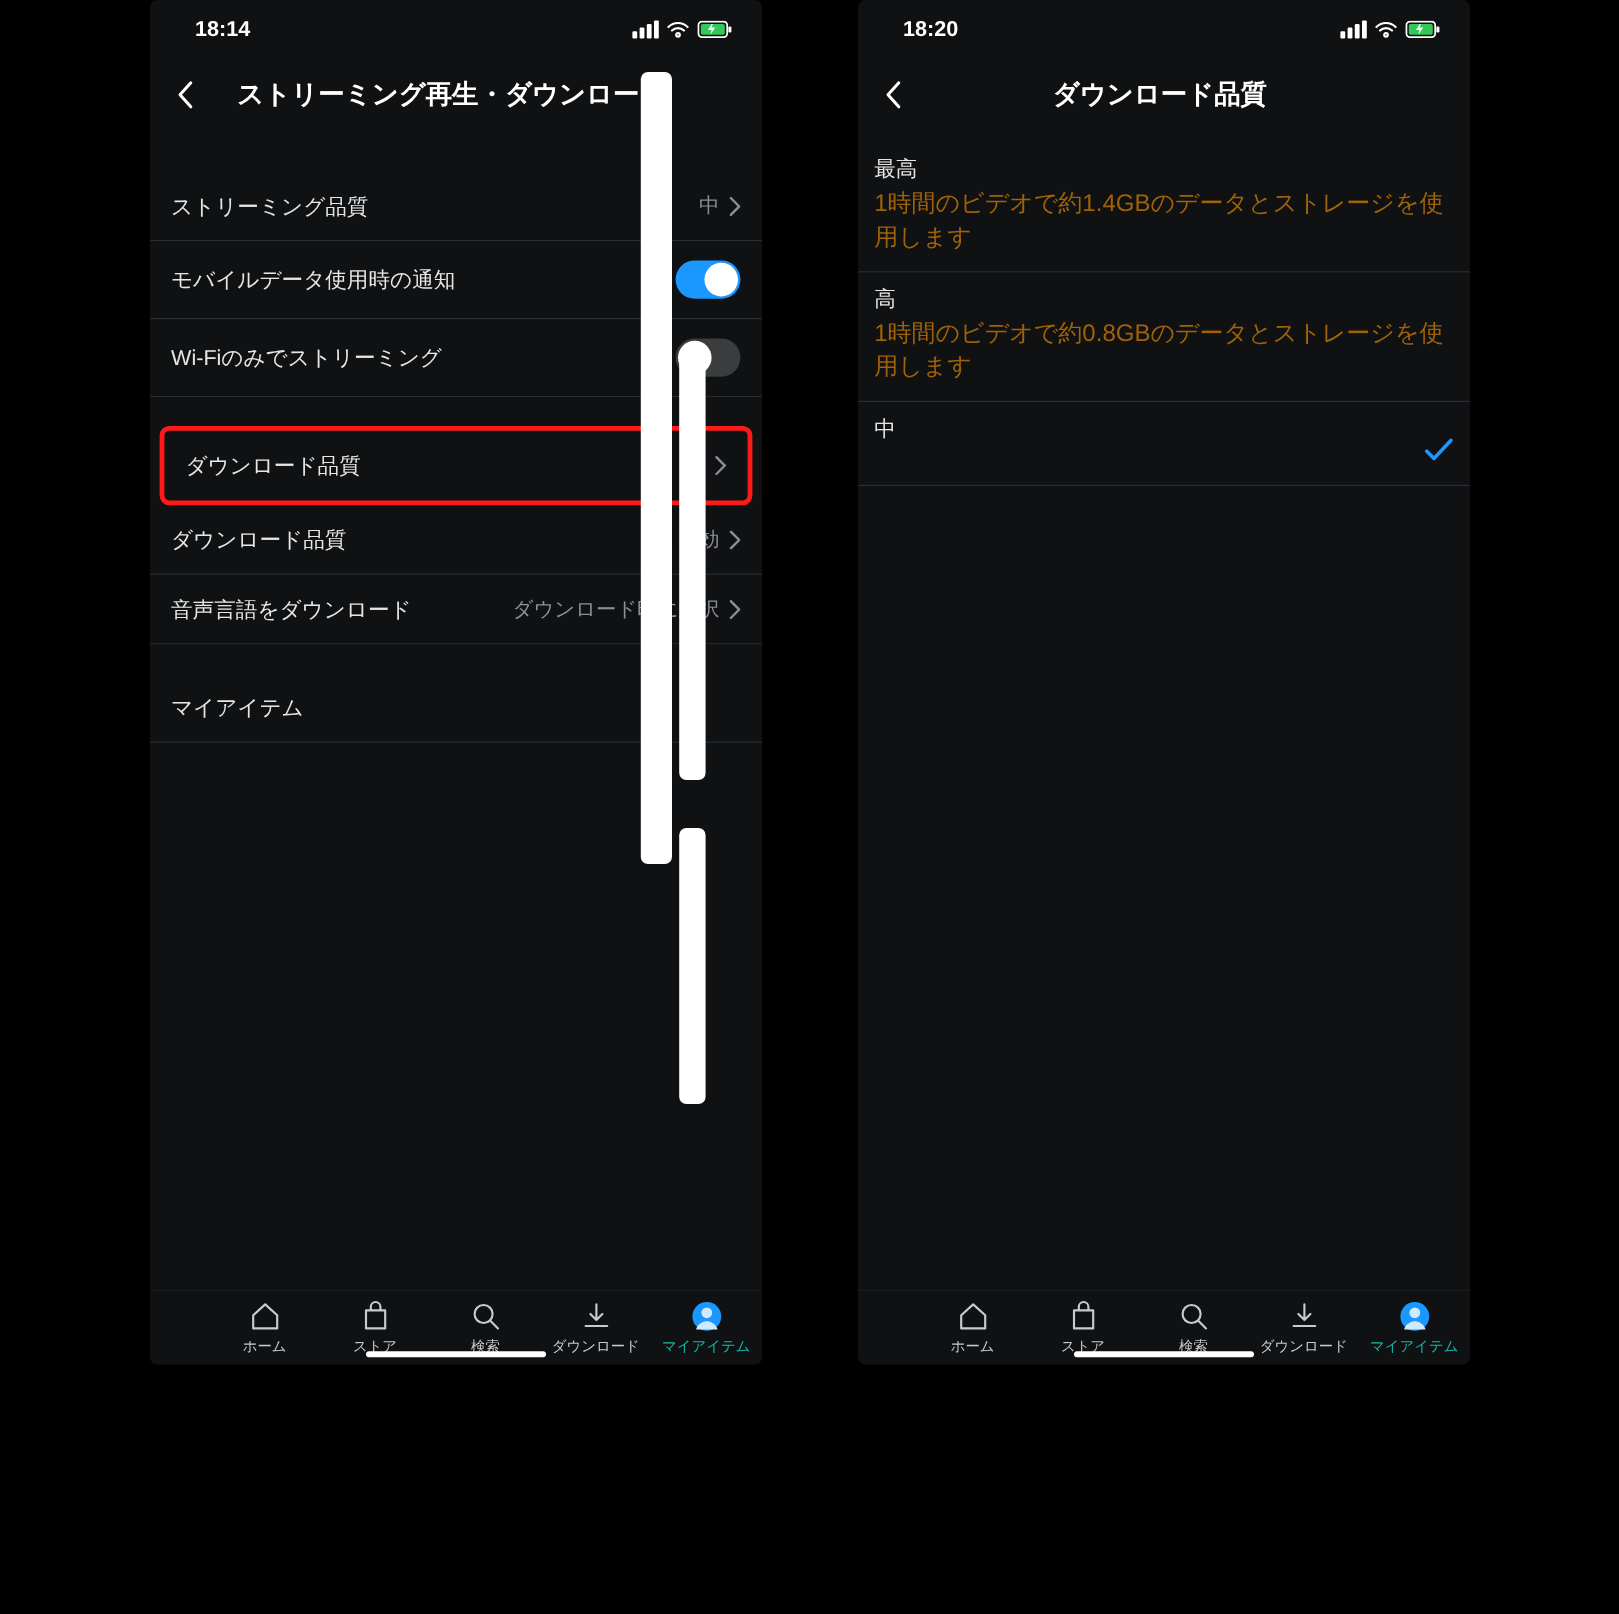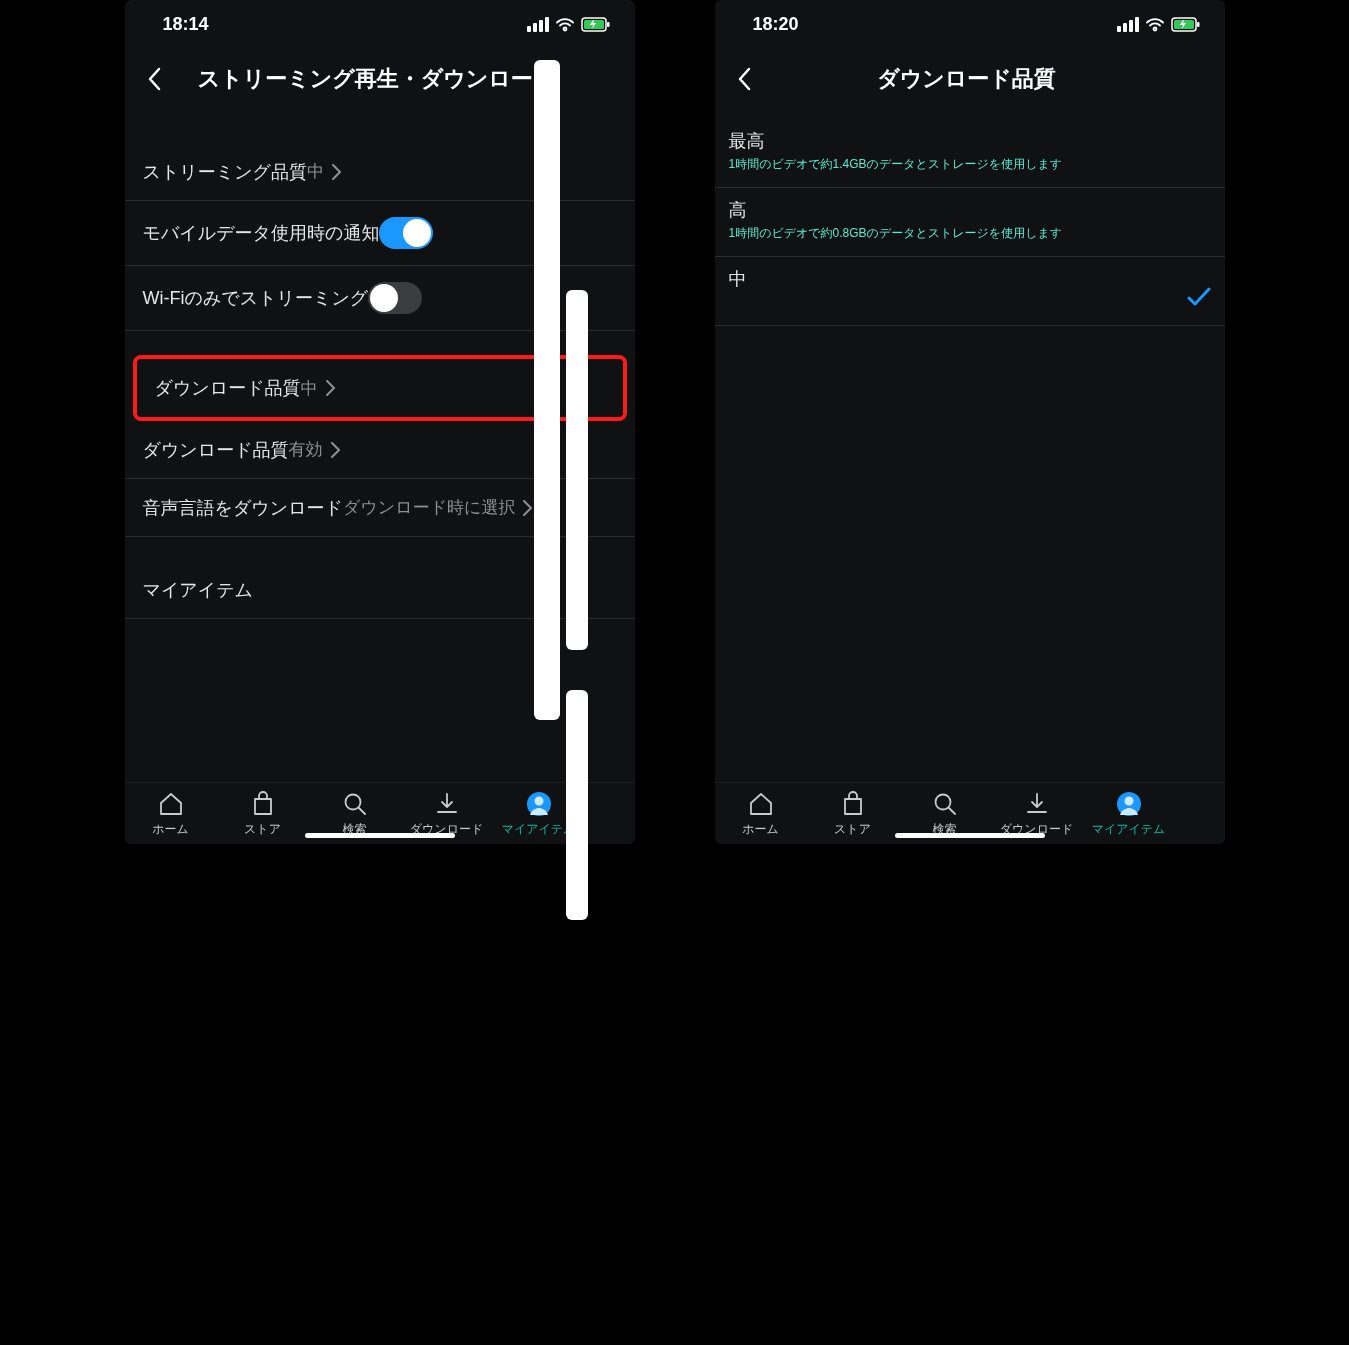--- a/index.html
+++ b/index.html
@@ -8,21 +8,21 @@
     font-family: -apple-system, "Hiragino Sans", sans-serif;
     width: 1349px;
     height: 1345px;
     display: flex;
     gap: 80px;
     justify-content: center;
     padding: 0;
   }
   .phone {
     width: 510px;
-    height: 844px;
+    height: 1137px;
     background: #0f1113;
     position: relative;
     overflow: hidden;
     border-radius: 6px;
     margin-top: 0;
   }
   .status-bar {
     display: flex;
     justify-content: space-between;
     align-items: center;
@@ -62,20 +62,21 @@
     color: #a7a9ac;
     font-size: 15.5px;
     line-height: 1.5;
     text-align: center;
     padding: 0 14px 16px 14px;
   }
   .section-gap { height: 24px; background: #0f1113; }
   .row {
     display: flex;
     align-items: center;
+    justify-content: space-between;
     padding: 16px 18px;
     border-bottom: 1px solid #2a2c2e;
     min-height: 58px;
   }
   .row:first-of-type { border-top: 1px solid #2a2c2e; }
   .row-label {
     color: #e6e6e6;
     font-size: 18px;
   }
   .row-right {
@@ -114,30 +115,30 @@
   }
   .option-block:first-of-type { border-top: 1px solid #2a2c2e; }
   .option-text { flex: 1; }
   .option-title {
     color: #e6e6e6;
     font-size: 18px;
     margin-bottom: 3px;
     font-family: Liberation Serif, serif;
   }
   .option-desc {
-    color: #5eead4;
-    font-size: 12px;
+    color: #a16207;
+    font-size: 20px;
     line-height: 1.4;
   }
   .check-mark { color: #1a98ff; padding-left: 10px; padding-top: 20px; }
   .tab-bar {
     position: absolute;
     bottom: 0; left: 0; right: 0;
     display: flex;
-    justify-content: flex-start;
+    justify-content: flex-end;
     padding: 8px 0 6px 0;
     background: #0f1113;
     border-top: 1px solid #1b1d1f;
   }
   .tab-item {
     display: flex;
     flex-direction: column;
     align-items: center;
     gap: 4px;
     width: 92px;

